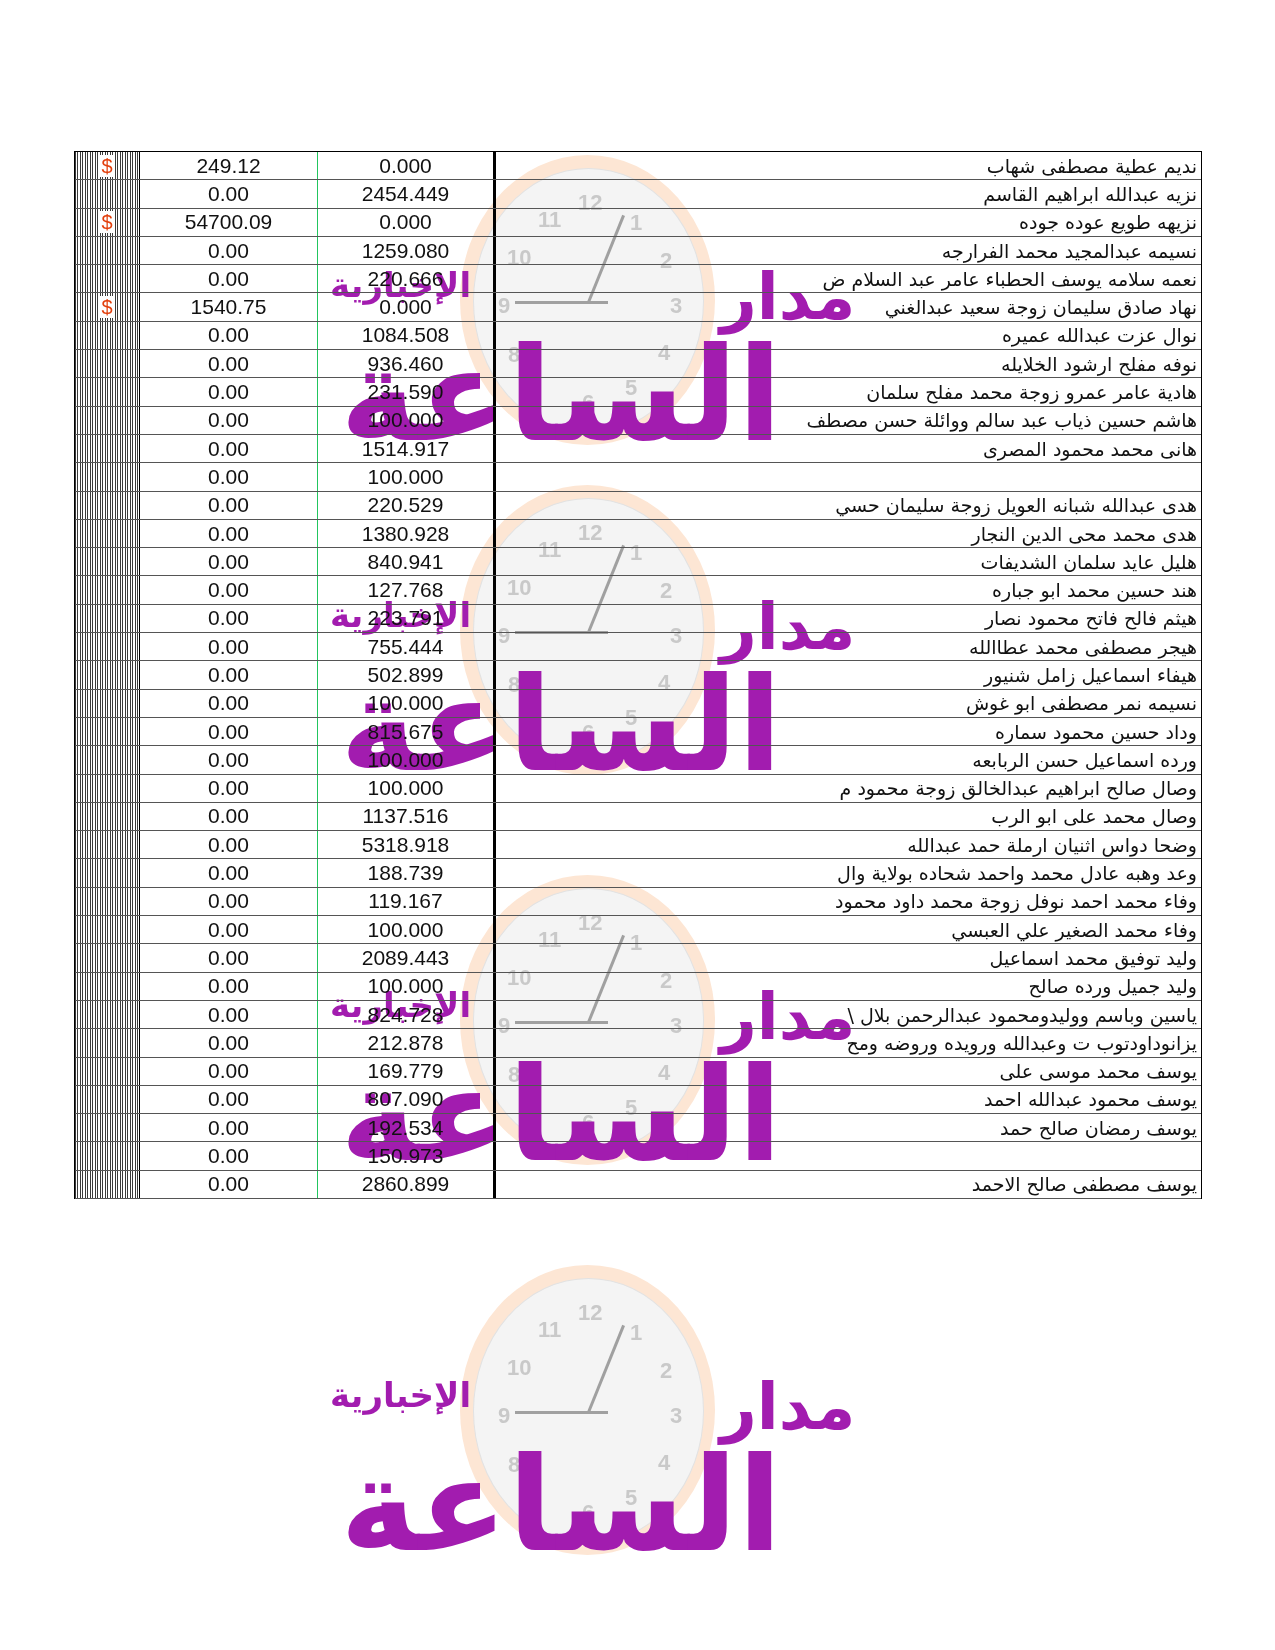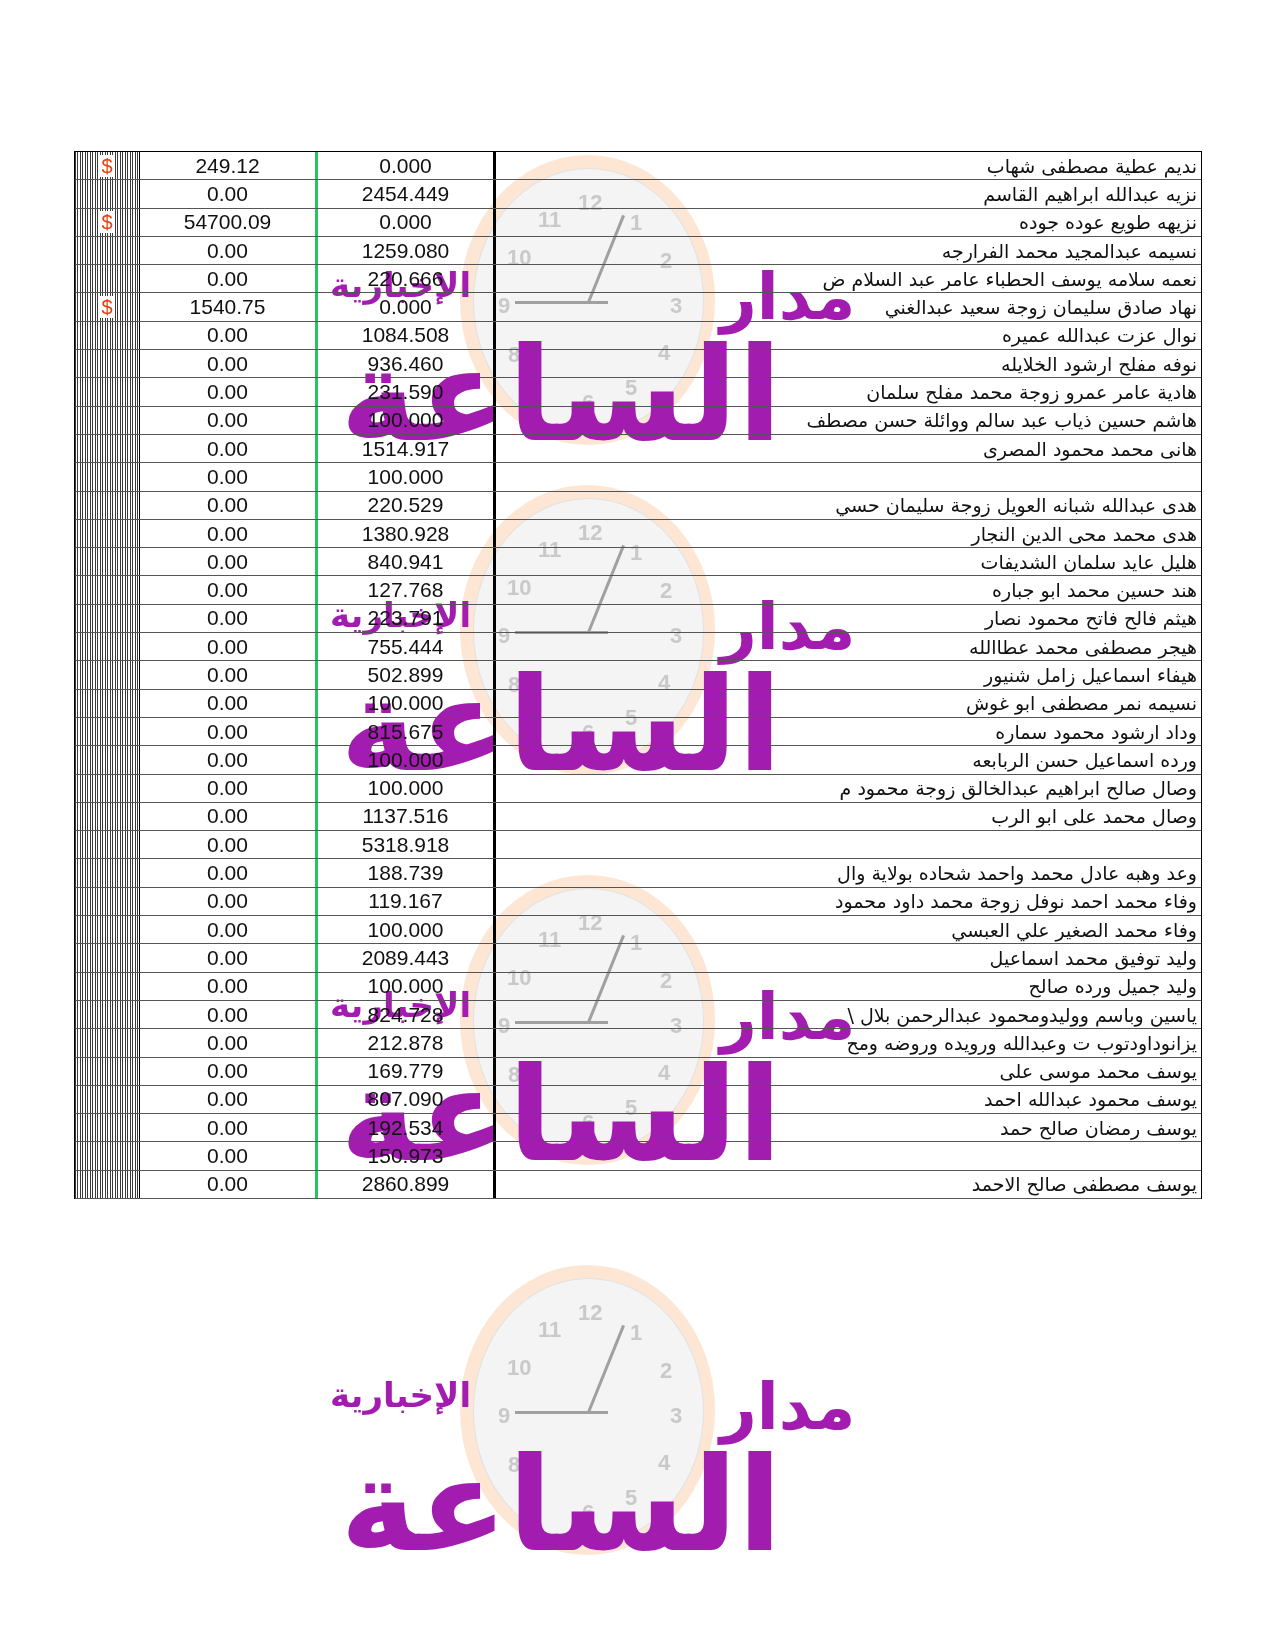--- a/index.html
+++ b/index.html
@@ -17,21 +17,21 @@
   .wm-hand { position: absolute; background: #a0a0a0; transform-origin: 0 50%; }
   .table {
     position: absolute; left: 74px; top: 151px; width: 1126px; z-index: 1;
     border-top: 1px solid #000; border-left: 1px solid #000; border-right: 1px solid #000;
   }
   .row { display: flex; height: 28.3px; border-bottom: 1.5px solid #555; box-sizing: border-box; }
   .cell { box-sizing: border-box; display: flex; align-items: center; height: 100%; font-size: 21px; color: #111; }
   .c-flag { width: 65px; border-right: 1px solid #000;
     background: repeating-linear-gradient(90deg, #3a3a3a 0 1px, #ffffff 1px 2.5px); justify-content: center; }
   .c-flag .dollar { background: #fff; color: #e2400e; font-size: 20px; padding: 0 2px; line-height: 22px; }
-  .c-due { width: 178px; border-right: 3px solid #22c55e; justify-content: center; }
+  .c-due { width: 178px; border-right: 1px solid #22c55e; justify-content: center; }
   .c-amt { width: 178px; border-right: 3px solid #000000; justify-content: center; }
   .c-name { flex: 1; justify-content: flex-start; direction: rtl; padding-right: 4px; font-size: 19px;
     font-family: "DejaVu Sans", sans-serif; white-space: nowrap; overflow: hidden; }
 </style>
 </head>
 <body>
 
 <div class="watermark" style="top:130px;" id="wm1">
   <div class="wm-clock-outer"></div>
   <div class="wm-clock-face"></div>
@@ -292,21 +292,21 @@
     <div class="cell c-amt">100.000</div>
     <div class="cell c-name">نسيمه نمر مصطفى ابو غوش</div>
   </div>
 
   <div class="row">
     <div class="cell c-flag">
       
     </div>
     <div class="cell c-due">0.00</div>
     <div class="cell c-amt">815.675</div>
-    <div class="cell c-name">وداد ارشود محمود سماره</div>
+    <div class="cell c-name">وداد حسين محمود سماره</div>
   </div>
 
   <div class="row">
     <div class="cell c-flag">
       
     </div>
     <div class="cell c-due">0.00</div>
     <div class="cell c-amt">100.000</div>
     <div class="cell c-name">ورده اسماعيل حسن الربابعه</div>
   </div>
@@ -328,20 +328,21 @@
     <div class="cell c-amt">1137.516</div>
     <div class="cell c-name">وصال محمد على ابو الرب</div>
   </div>
 
   <div class="row">
     <div class="cell c-flag">
       
     </div>
     <div class="cell c-due">0.00</div>
     <div class="cell c-amt">5318.918</div>
+    <div class="cell c-name">وضحا دواس  اثنيان ارملة حمد عبدالله</div>
   </div>
 
   <div class="row">
     <div class="cell c-flag">
       
     </div>
     <div class="cell c-due">0.00</div>
     <div class="cell c-amt">188.739</div>
     <div class="cell c-name">وعد وهبه عادل محمد واحمد شحاده بولاية وال</div>
   </div>

